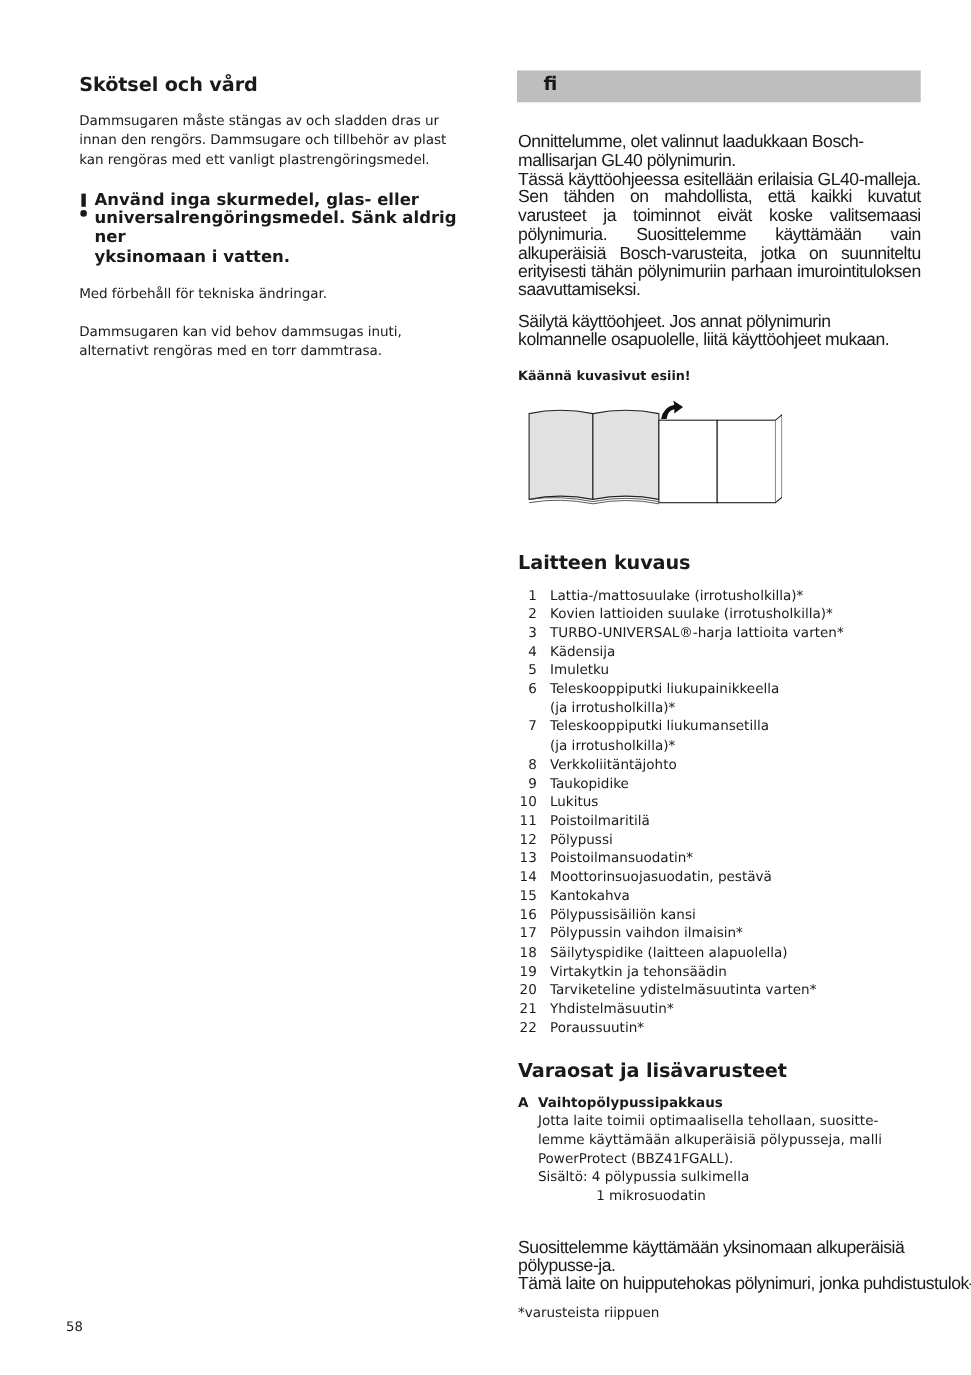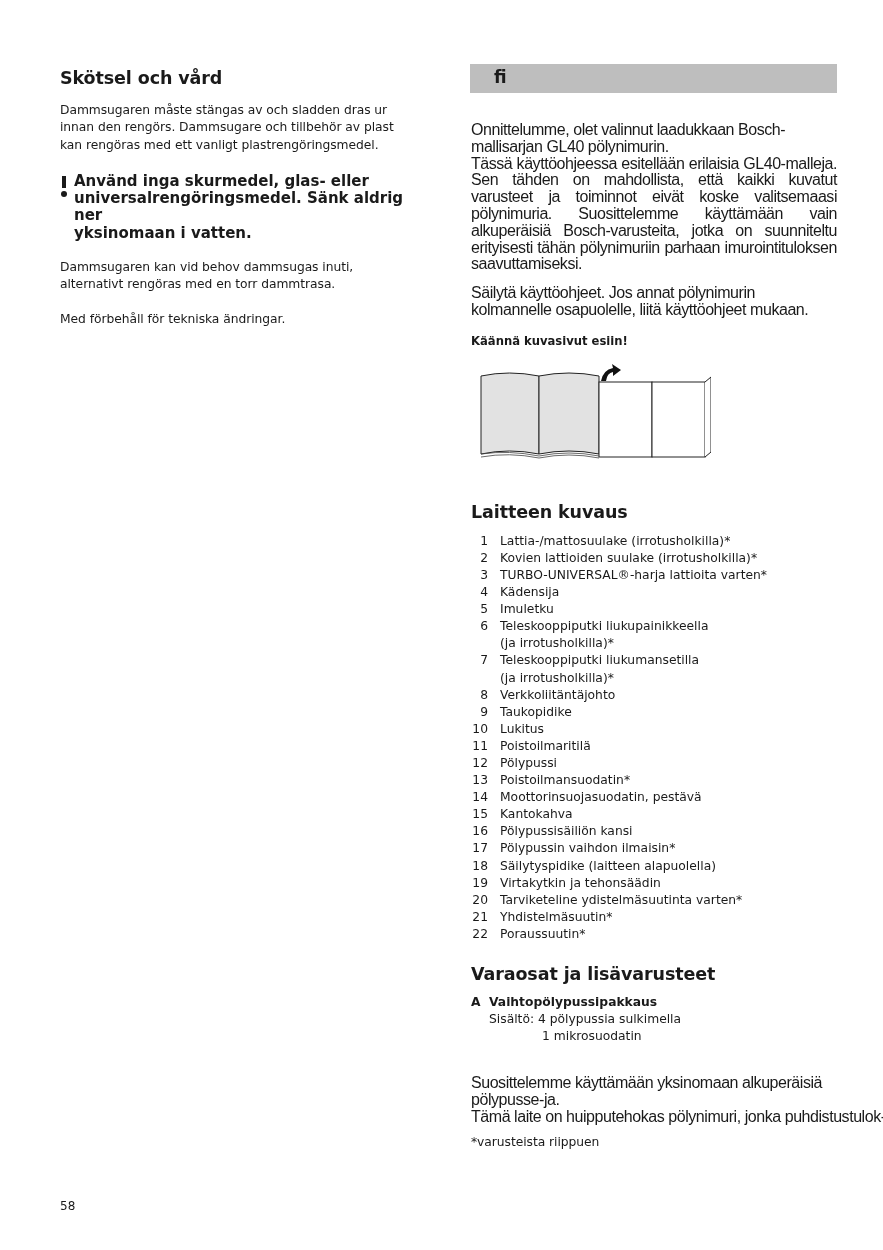--- a/index.html
+++ b/index.html
@@ -1,17 +1,17 @@
 <!DOCTYPE html>
 <html><head>
 <meta charset="utf-8">
 <style>
   html, body { margin: 0; padding: 0; background: #ffffff; }
   body { width: 883px; height: 1250px; position: relative; overflow: hidden; color: #1a1a1a; font-family: "DejaVu Sans", sans-serif; }
-  .col-left { position: absolute; left: 60px; top: 64px; width: 365px; }
+  .col-left { position: absolute; left: 72px; top: 64px; width: 365px; }
   .col-right { position: absolute; left: 471px; top: 64px; width: 366px; }
   h2 { font-family: "DejaVu Sans", sans-serif; font-weight: bold; font-size: 17.5px; margin: 0; color: #1a1a1a; letter-spacing: -0.1px; }
   .h-left { margin-top: 4px; margin-bottom: 14px; }
   p.body { font-size: 12.3px; line-height: 17.3px; margin: 0; letter-spacing: -0.05px; }
   .warn { position: relative; padding-left: 14px; margin-top: 19px; font-weight: bold; font-size: 15px; line-height: 17.3px; }
   .warn .bang { position: absolute; left: 0; top: 3px; width: 8px; }
   .warn .bang .bar { display: block; width: 4px; height: 12px; background: #1a1a1a; margin-left: 2px; }
   .warn .bang .dot { display: block; width: 6px; height: 6px; background: #1a1a1a; border-radius: 50%; margin-left: 1px; margin-top: 3px; }
   .lang-bar { height: 29px; background: #bebebe; position: relative; margin-left: -1px; }
   .lang-bar span { position: absolute; left: 24px; top: 3px; font-weight: bold; font-size: 17px; }
@@ -43,25 +43,25 @@
   </p>
   <div class="warn">
     <span class="bang">
         <span class="bar"></span>
         <span class="dot"></span>
       </span>
     <span>Använd inga skurmedel, glas- eller</span><br>
     <span>universalrengöringsmedel. Sänk aldrig ner</span><br>
     <span>yksinomaan i vatten.</span>
   </div>
+  <p class="body" style="margin-top:17px">Med förbehåll för tekniska ändringar.</p>
   <p class="body" style="margin-top:17px">
     <span>Dammsugaren kan vid behov dammsugas inuti,</span><br>
     <span>alternativt rengöras med en torr dammtrasa.</span>
   </p>
-  <p class="body" style="margin-top:17px">Med förbehåll för tekniska ändringar.</p>
 </div>
 
 <div class="col-right">
   <div class="lang-bar">
     <span>fi</span>
   </div>
   <p class="narrow left" style="margin-top:29px">Onnittelumme, olet valinnut laadukkaan Bosch-mallisarjan GL40 pölynimurin.</p>
   <p class="narrow">Tässä käyttöohjeessa esitellään erilaisia GL40-malleja. Sen tähden on mahdollista, että kaikki kuvatut varusteet ja toiminnot eivät koske valitsemaasi pölynimuria. Suosittelemme käyttämään vain alkuperäisiä Bosch-varusteita, jotka on suunniteltu erityisesti tähän pölynimuriin parhaan imurointituloksen saavuttamiseksi.</p>
   <p class="narrow left" style="margin-top:12px">Säilytä käyttöohjeet. Jos annat pölynimurin kolmannelle osapuolelle, liitä käyttöohjeet mukaan.</p>
   <div class="bold-note">Käännä kuvasivut esiin!</div>
@@ -170,20 +170,25 @@
         <span class="lbl">Poraussuutin*</span>
       </li>
   </ul>
 
   <h2 style="margin-top:21px">Varaosat ja lisävarusteet</h2>
   <div class="spare">
     <div class="head">
         <span class="letter">A</span>
         <span>Vaihtopölypussipakkaus</span>
       </div>
+    <div class="desc">
+      <span>Jotta laite toimii optimaalisella tehollaan, suositte-</span><br>
+      <span>lemme käyttämään alkuperäisiä pölypusseja, malli</span><br>
+      <span>PowerProtect (BBZ41FGALL).</span>
+    </div>
     <div class="contents">
       <div>Sisältö: 4 pölypussia sulkimella</div>
       <div class="indent">1 mikrosuodatin</div>
     </div>
   </div>
   <p class="narrow left" style="margin-top:30px">Suosittelemme käyttämään yksinomaan alkuperäisiä pölypusse-ja.</p>
   <p class="narrow left" style="white-space:nowrap">Tämä laite on huipputehokas pölynimuri, jonka puhdistustulok-</p>
   <p class="body" style="margin-top:8px">*varusteista riippuen</p>
 </div>
 

